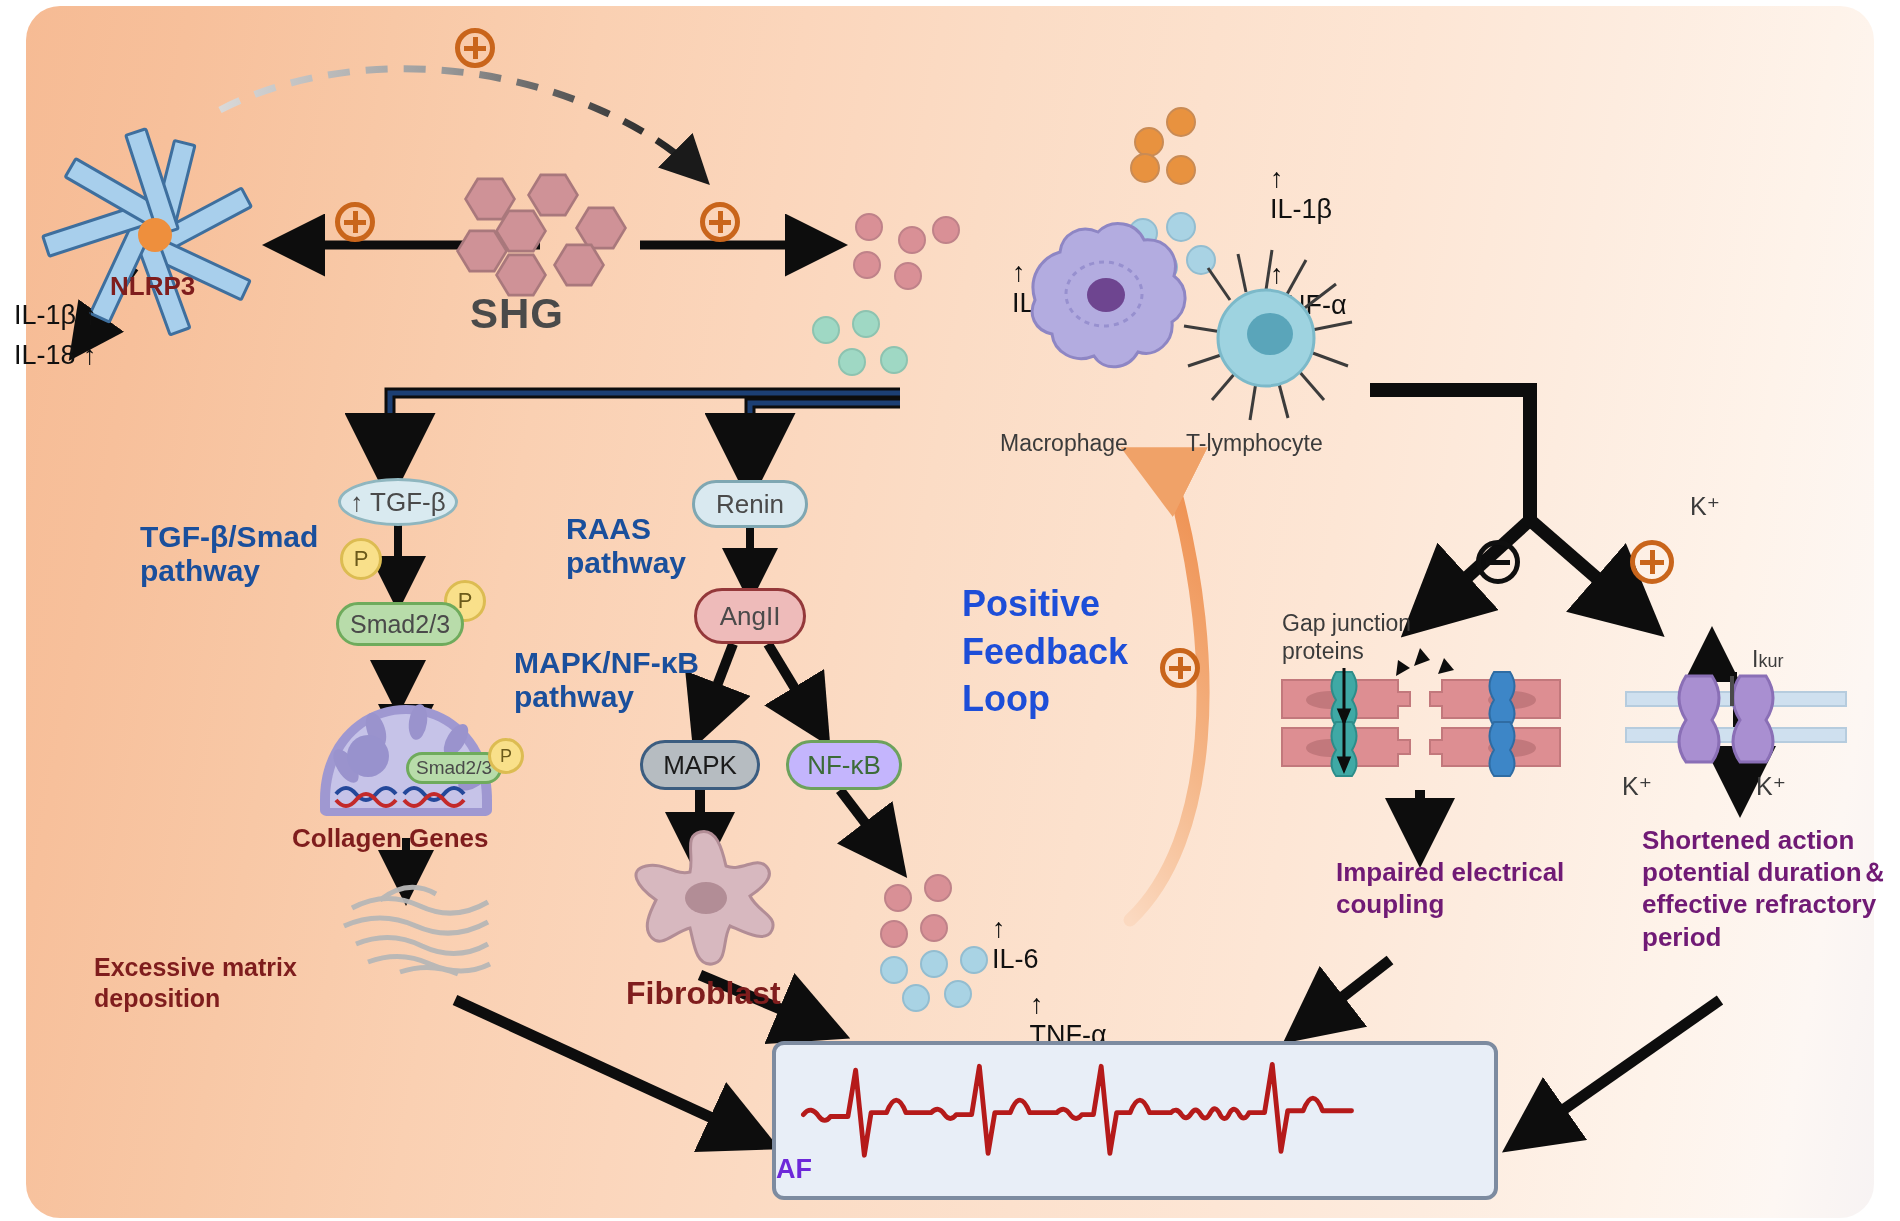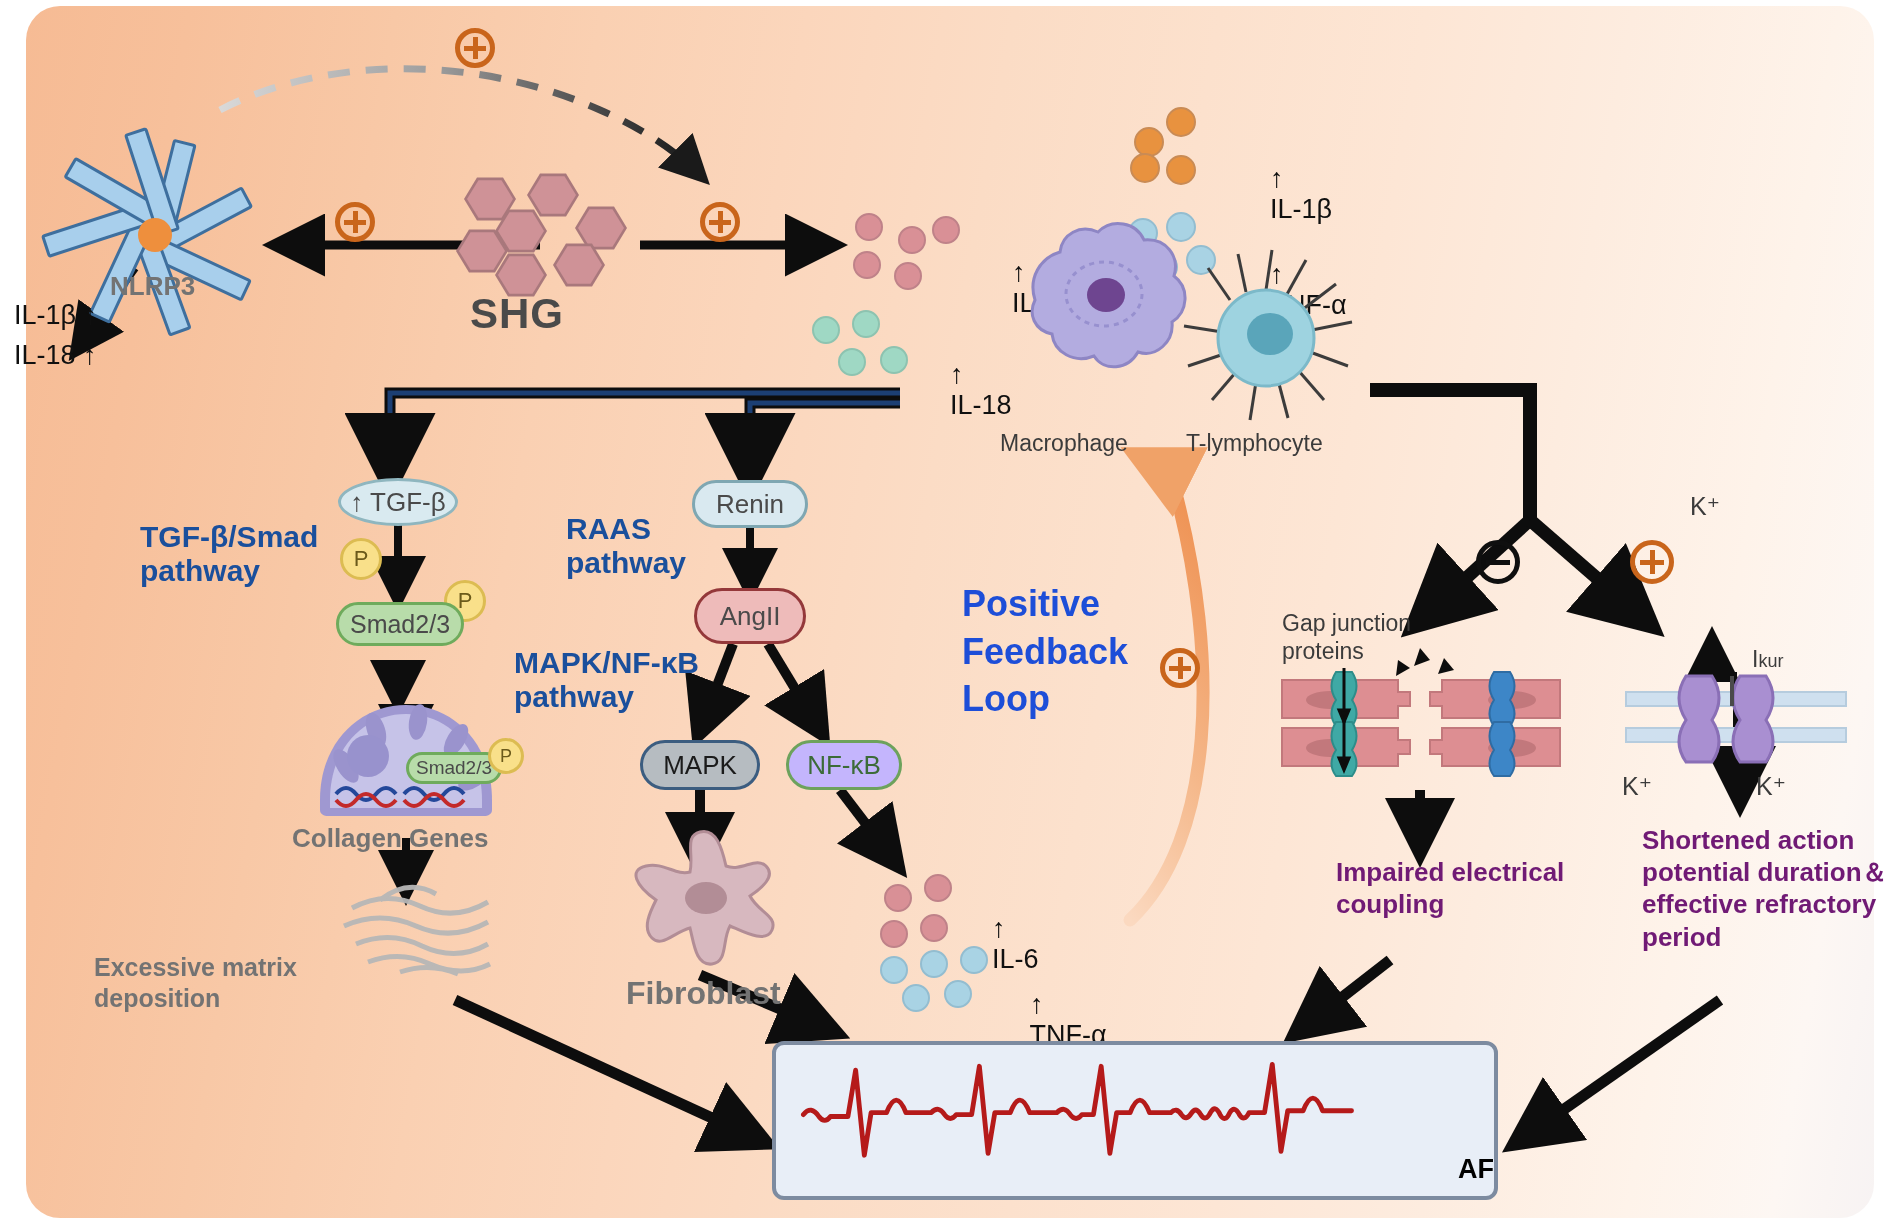--- a/index.html
+++ b/index.html
@@ -23,21 +23,21 @@
   .lyr{position:absolute;left:0;top:0;width:1900px;height:1221px;overflow:visible;}
   .nosel{user-select:none;}
 
   
   .txt{position:absolute;white-space:pre;line-height:1.14;}
   .t-blue{color:#1a4f9c;font-weight:bold;}
   .t-orange{color:#1d4ed8;font-weight:bold;}
   .t-dark{color:#4a4a4a;font-weight:bold;}
 
   .lbl-il{font-size:27px;color:#101010;}
-  .lbl-cap{font-size:23px;color:#737373;font-weight:bold;}
+  .lbl-cap{font-size:23px;color:#7f1d1d;font-weight:bold;}
   .lbl-plain{font-size:23px;color:#3b3b3b;}
   .lbl-bold-blk{font-size:25px;color:#701a75;font-weight:bold;}
   .lbl-pathway{font-size:30px;}
   .lbl-pfl{font-size:36px;}
 
   
   .badge{position:absolute;border-radius:50%;box-sizing:border-box;
          display:flex;align-items:center;justify-content:center;}
   .badge-plus{border:5px solid #c9651b;background:transparent;}
   .badge-minus{border:5px solid #0f0f0f;background:transparent;}
@@ -62,22 +62,22 @@
   .dot{position:absolute;border-radius:50%;box-sizing:border-box;}
   .dot-pink{background:#d99096;border:2px solid #bf8289;}
   .dot-green{background:#9fd8c4;border:2px solid #8dc3b0;}
   .dot-orange{background:#e8923f;border:2px solid #c98b55;}
   .dot-blue{background:#a9d3e4;border:2px solid #93bdd0;}
 
   
   #af-panel{position:absolute;left:772px;top:1041px;width:726px;height:159px;
             background:#e8eef7;border:4px solid #7d8ba0;border-radius:12px;
             box-sizing:border-box;}
-  #af-label{position:absolute;left:0;right:0;bottom:11px;text-align:right;
-            font-size:27px;font-weight:bold;color:#000000;}
+  #af-label{position:absolute;left:0;right:0;bottom:11px;text-align:left;
+            font-size:27px;font-weight:bold;color:#6d28d9;}
 
   
   .hex{position:absolute;background:#cf9297;
        clip-path:polygon(25% 3%,75% 3%,100% 50%,75% 97%,25% 97%,0% 50%);}
   .hexb{position:absolute;background:#a9787c;
         clip-path:polygon(25% 3%,75% 3%,100% 50%,75% 97%,25% 97%,0% 50%);}
 
   
   .rod{position:absolute;background:#a8cfec;border:3px solid #3e6f9e;
        border-radius:3px;box-sizing:border-box;transform-origin:50% 50%;}
@@ -235,24 +235,20 @@
     <span>↑</span>
     <span>IL-6</span>
   </div>
 
   <div class="lyr">
     <div class="dot dot-green" style="left:812px;top:316px;width:28px;height:28px;"></div>
     <div class="dot dot-green" style="left:852px;top:310px;width:28px;height:28px;"></div>
     <div class="dot dot-green" style="left:838px;top:348px;width:28px;height:28px;"></div>
     <div class="dot dot-green" style="left:880px;top:346px;width:28px;height:28px;"></div>
   </div>
-  <div class="txt lbl-il" style="left:920px;top:328px;">
-    <span>↑</span>
-    <span>IL-18</span>
-  </div>
 
   <div class="lyr">
     <div class="dot dot-orange" style="left:1134px;top:127px;width:30px;height:30px;"></div>
     <div class="dot dot-orange" style="left:1166px;top:107px;width:30px;height:30px;"></div>
     <div class="dot dot-orange" style="left:1130px;top:153px;width:30px;height:30px;"></div>
     <div class="dot dot-orange" style="left:1166px;top:155px;width:30px;height:30px;"></div>
   </div>
   <div class="txt lbl-il" style="left:1240px;top:132px;">
     <span>↑</span>
     <span>IL-1β</span>

